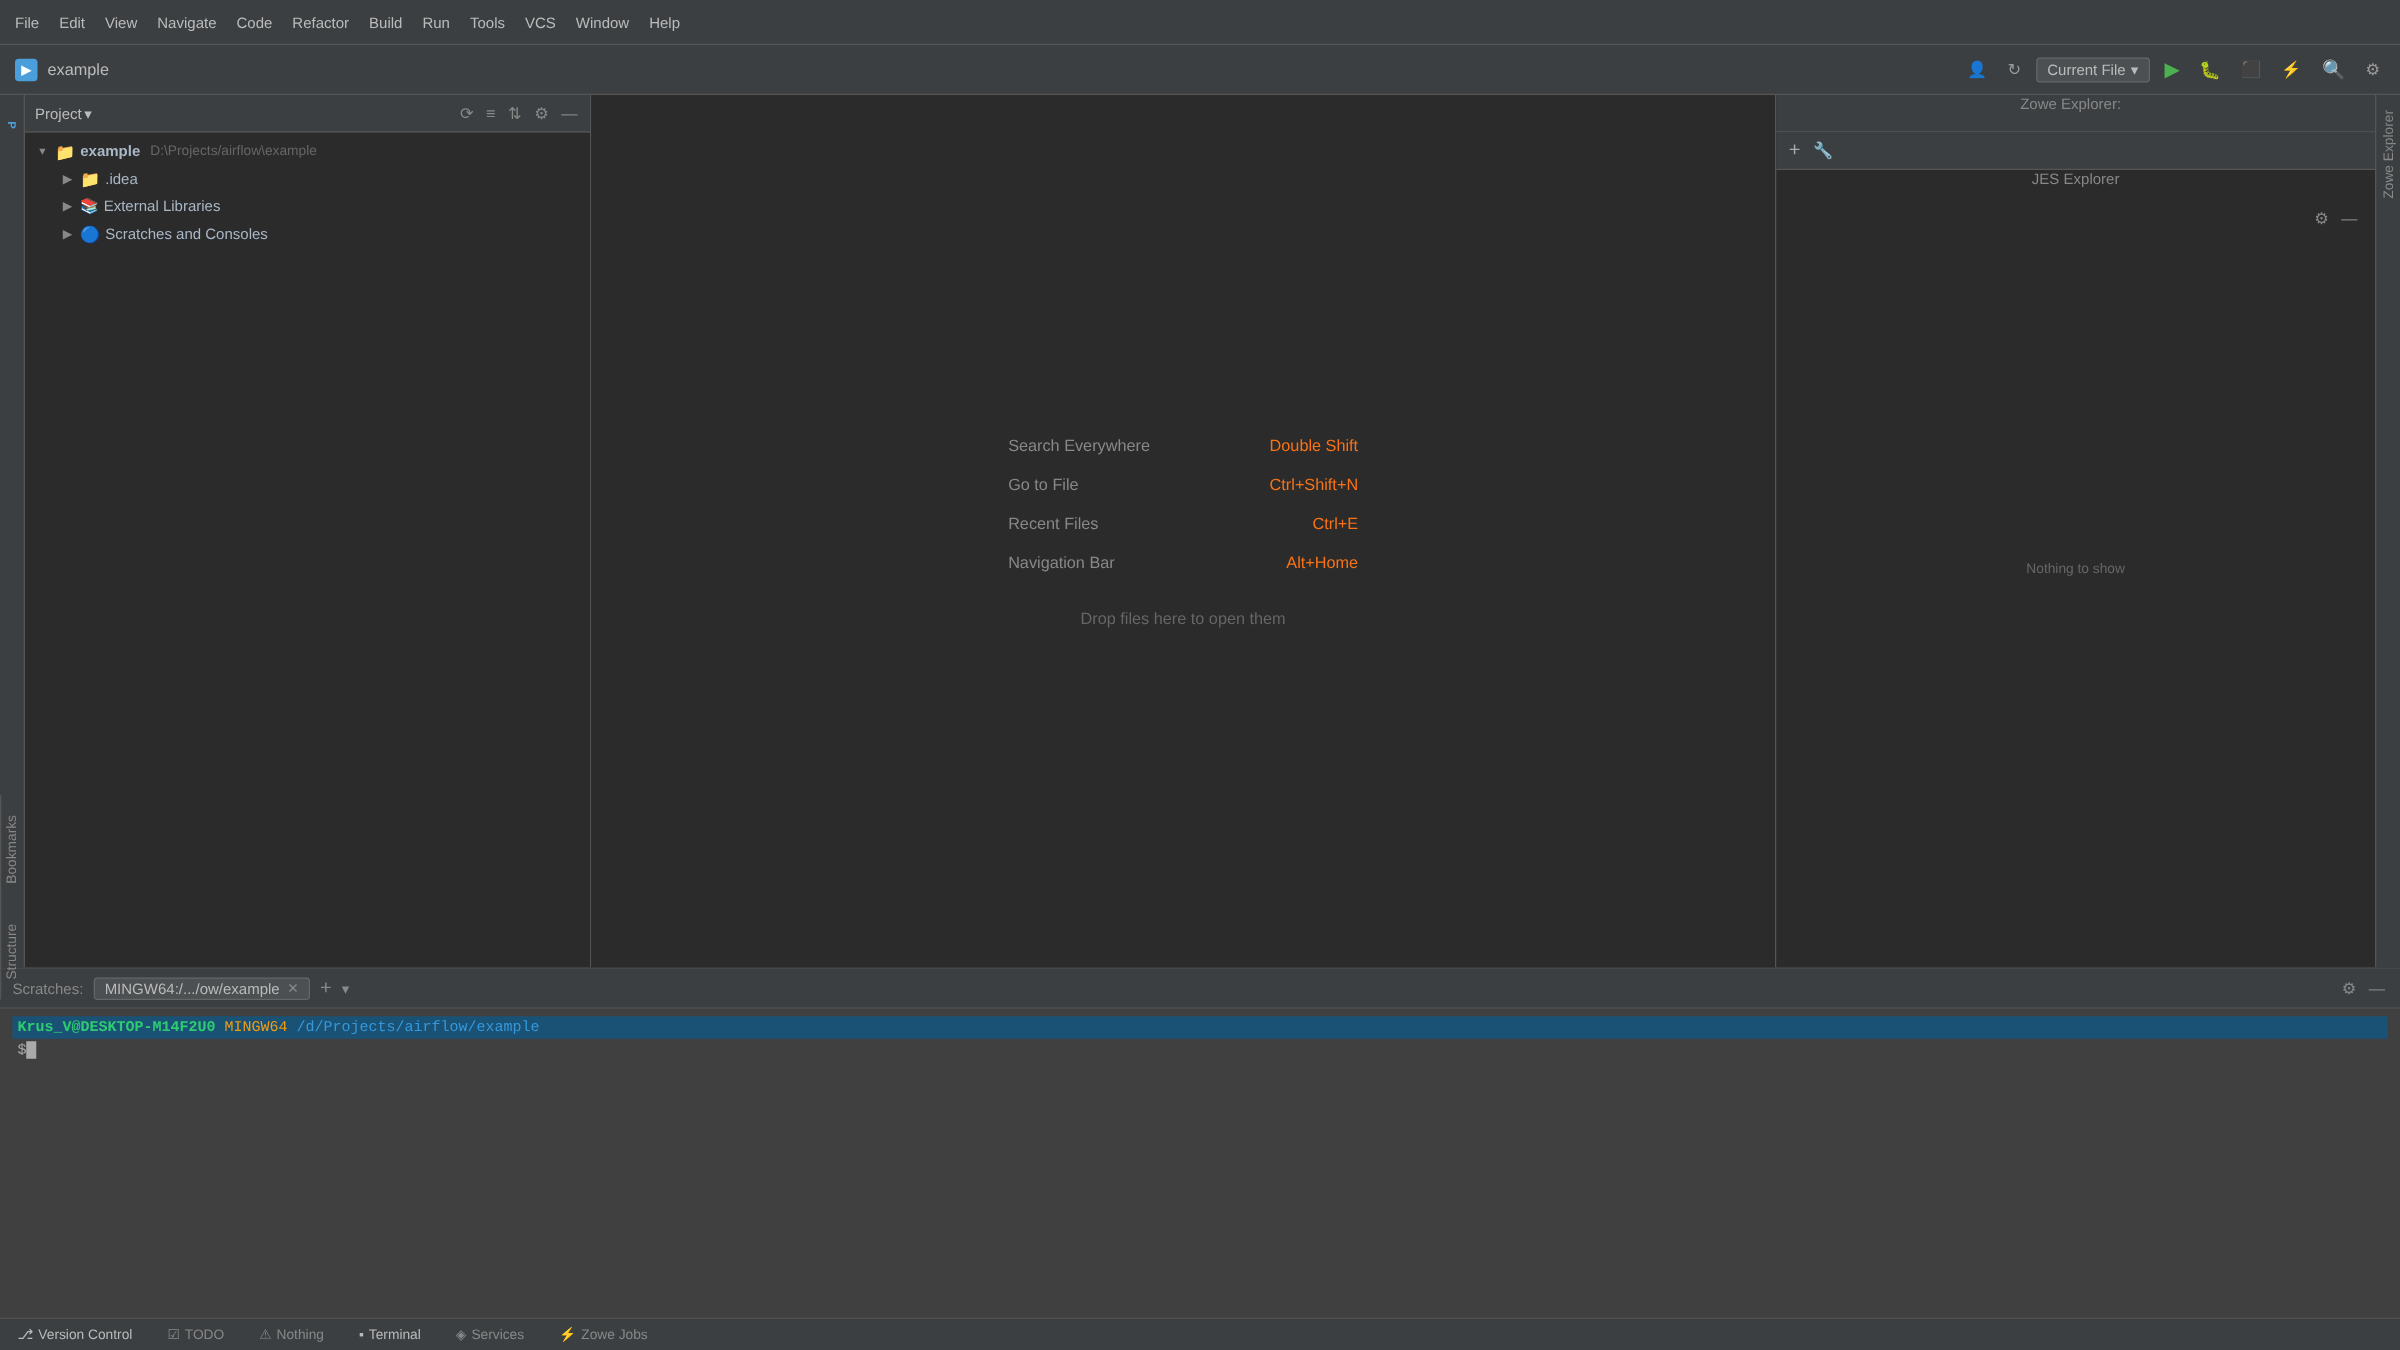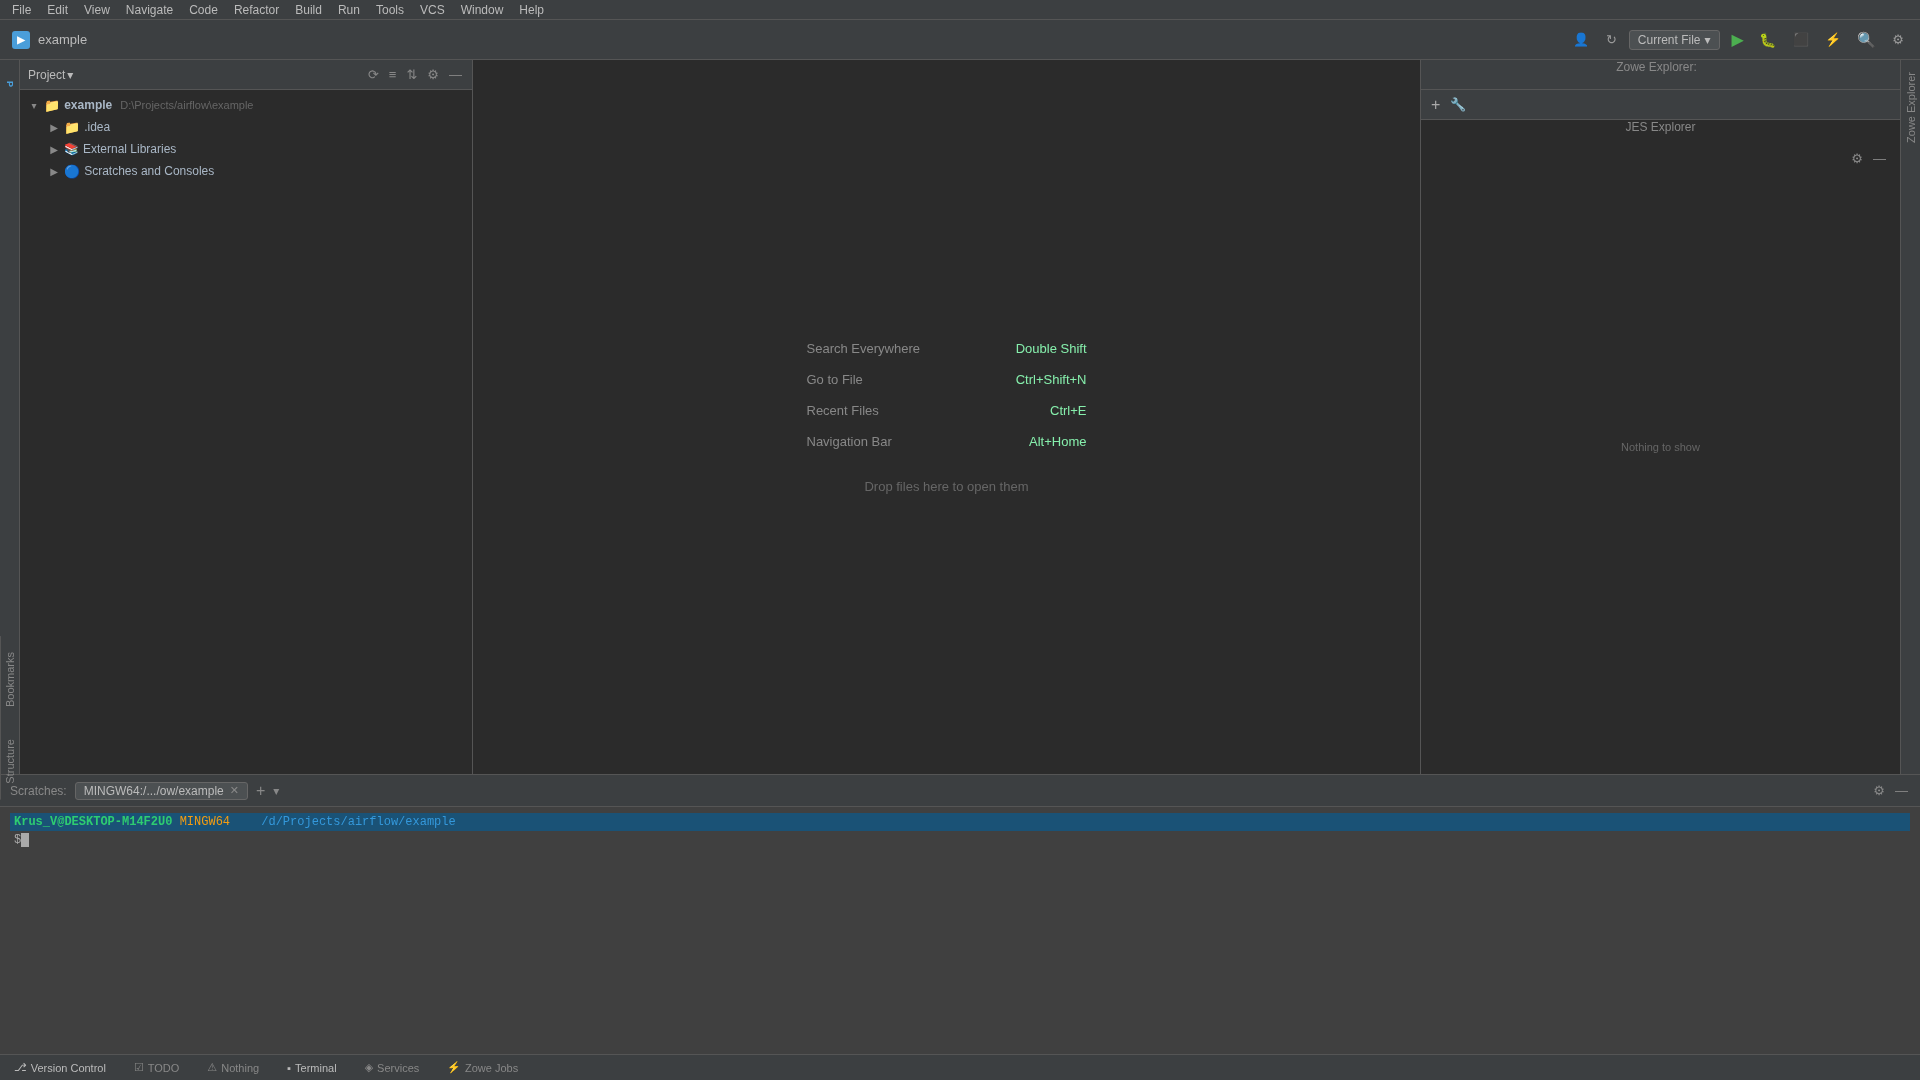--- a/index.html
+++ b/index.html
@@ -10,21 +10,21 @@
       font-family: 'Segoe UI', Arial, sans-serif;
       font-size: 12px;
       color: #a9b7c6;
       overflow: hidden;
       display: flex;
       flex-direction: column;
     }
 
     
     .menu-bar {
-      height: 20px;
+      height: 36px;
       background: #3c3f41;
       display: flex;
       align-items: center;
       padding: 0 4px;
       flex-shrink: 0;
       border-bottom: 1px solid #555;
     }
     .menu-item {
       padding: 2px 8px;
       color: #bbbbbb;
@@ -204,21 +204,21 @@
       align-items: center;
       gap: 10px;
       width: 280px;
     }
     .shortcut-label {
       color: #888;
       font-size: 13px;
       flex: 1;
     }
     .shortcut-key {
-      color: #86efac;
+      color: #f97316;
       font-size: 13px;
       font-weight: 500;
     }
     .drop-hint {
       color: #666;
       font-size: 13px;
       margin-top: 10px;
     }
 
     
@@ -349,21 +349,21 @@
     }
     .terminal-line1 {
       display: flex;
       align-items: center;
       background: #1a5276;
       padding: 2px 4px;
       width: 100%;
     }
     .term-user { color: #2ecc71; font-weight: bold; }
     .term-host { color: #f39c12; }
-    .term-path { color: #3498db; margin-left: 24px; }
+    .term-path { color: #3498db; }
     .term-plain { color: #aaa; }
     .terminal-line2 {
       display: flex;
       align-items: center;
       padding: 2px 4px;
       color: #aaa;
     }
     .term-cursor {
       display: inline-block;
       width: 8px;

